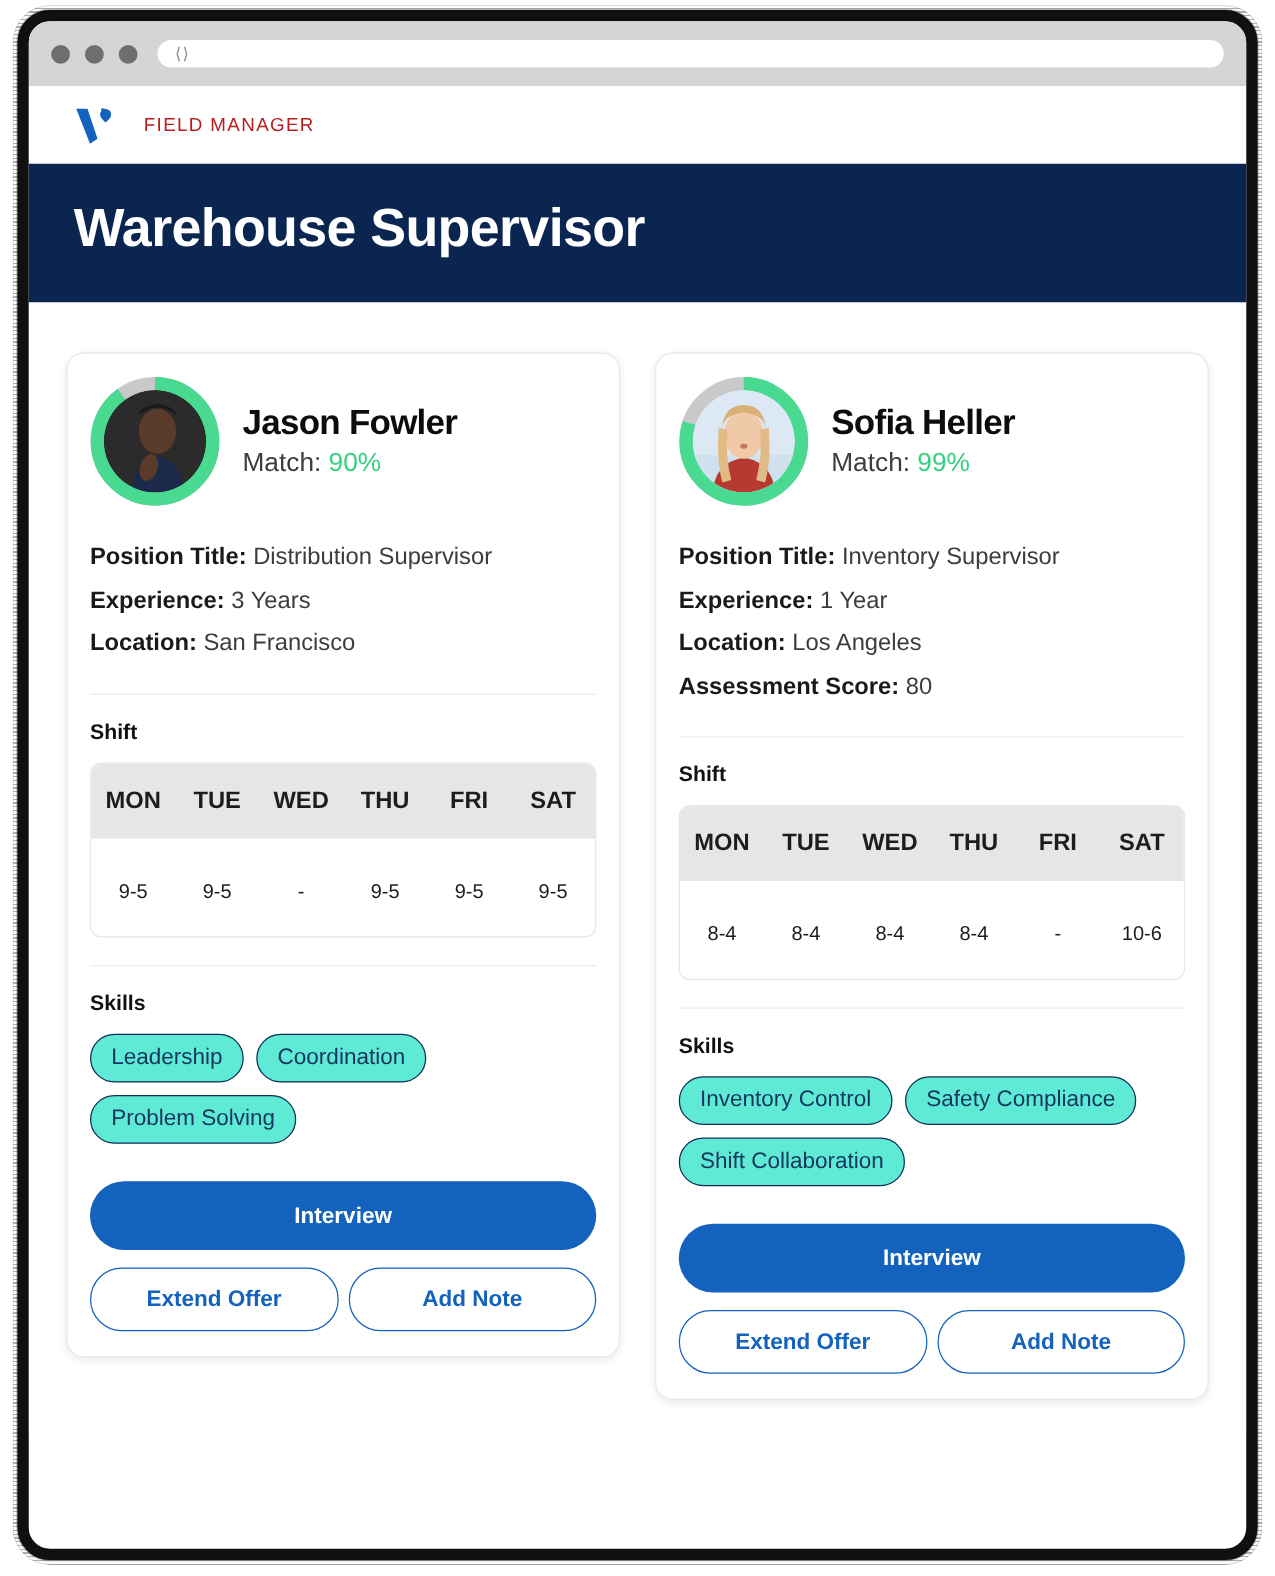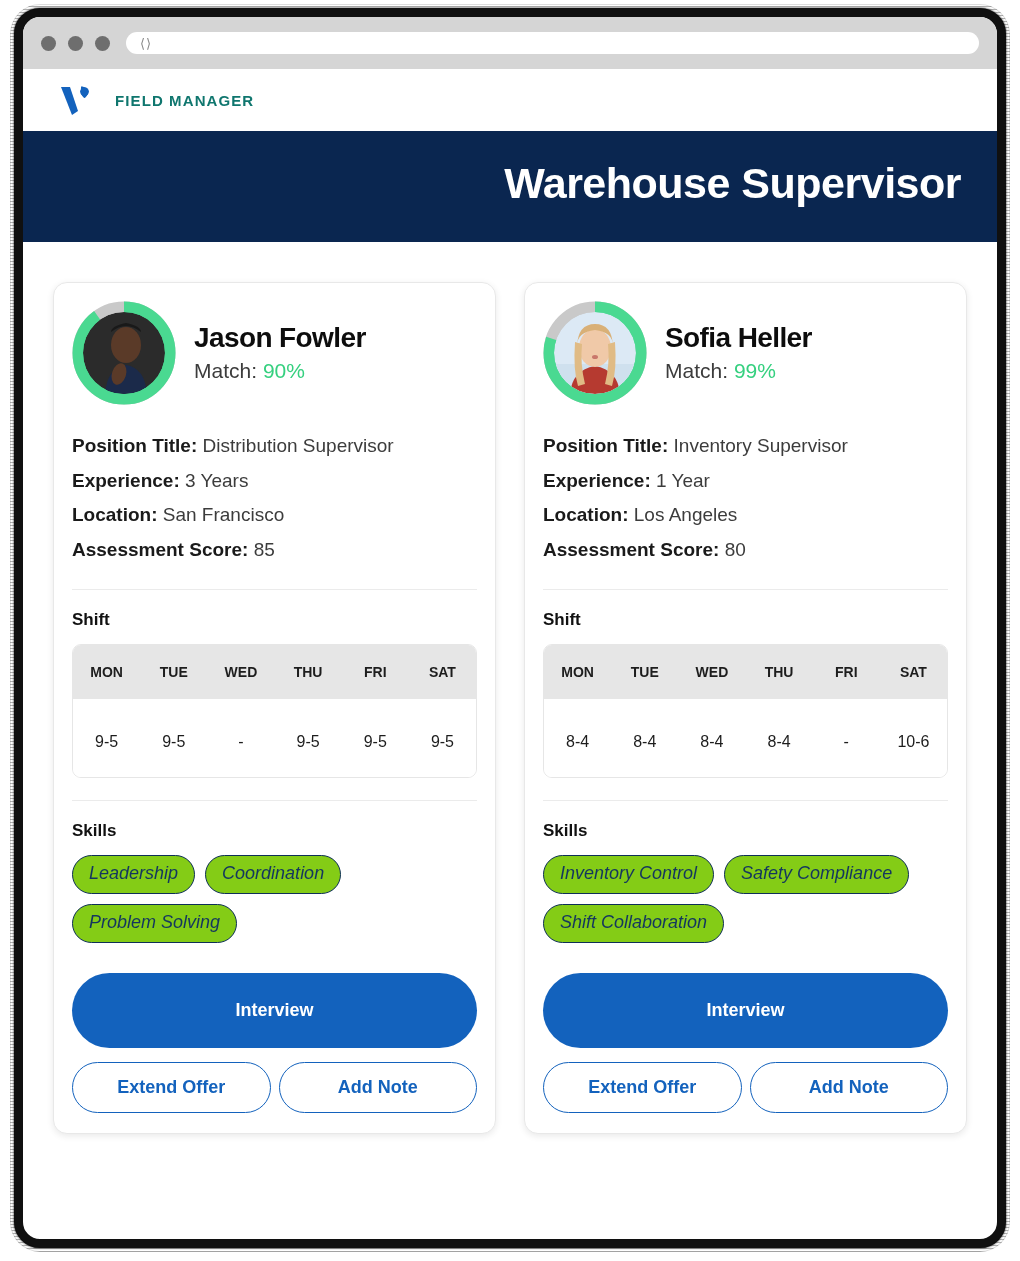--- a/index.html
+++ b/index.html
@@ -75,36 +75,35 @@
     height: 62px;
     background: #ffffff;
     display: flex;
     align-items: center;
     padding: 0 36px;
     gap: 20px;
   }
   .logo { width: 36px; height: 32px; display: block; flex: none; }
   .brand {
     font-size: 15px;
-    font-weight: bold;
+    font-weight: normal;
     letter-spacing: 1.1px;
-    color: #0f766e;
+    color: #b91c1c;
   }
 
   
   .hero {
     background: #0a2650;
     padding: 28px 36px 34px 36px;
   }
   .hero h1 {
     color: #ffffff;
     font-size: 43px;
     font-weight: bold;
     letter-spacing: -0.5px;
-    text-align: right;
   }
 
   
   .content {
     background: #ffffff;
     padding: 40px 30px 28px 30px;
     display: flex;
     gap: 28px;
     align-items: flex-start;
   }
@@ -161,64 +160,63 @@
 
   
   .shifttable {
     border: 1px solid #e6e6e6;
     border-radius: 9px;
     overflow: hidden;
   }
   .shiftrow { display: flex; }
   .shiftrow.head { background: #e6e6e6; }
   .shiftrow.head .cell {
-    font-size: 14px;
+    font-size: 19px;
     font-weight: bold;
     color: #1d1d1d;
     padding: 19px 0;
   }
   .shiftrow.body { background: #ffffff; }
   .shiftrow.body .cell {
     font-size: 16px;
     color: #1d1d1d;
     padding: 22px 0 26px 0;
     margin-top: 12px;
   }
   .cell { flex: 1; text-align: center; }
 
   
   .chips { display: flex; flex-wrap: wrap; gap: 10px; }
   .chip {
-    background: #84cc16;
+    background: #5eead4;
     border: 1.6px solid #0e2f57;
     border-radius: 999px;
     padding: 7px 16px 9px 16px;
     font-size: 18px;
     color: #14365f;
     white-space: nowrap;
-    font-style: italic;
   }
 
   
   .actions { margin-top: 30px; }
   .btn {
     border-radius: 999px;
     font-size: 18px;
     font-weight: bold;
     text-align: center;
     cursor: pointer;
     font-family: "Liberation Sans", sans-serif;
   }
   .btn-primary {
     display: block;
     width: 100%;
     background: #1362bd;
     color: #ffffff;
     border: none;
-    padding: 27px 0;
+    padding: 17px 0;
   }
   .btn-row { display: flex; gap: 8px; margin-top: 14px; }
   .btn-outline {
     flex: 1;
     background: #ffffff;
     color: #1362bd;
     border: 1.8px solid #1362bd;
     padding: 14px 0;
   }
 </style>
@@ -292,24 +290,20 @@
           <b>Position Title:</b>
           <span>Distribution Supervisor</span>
         </div>
         <div class="drow">
           <b>Experience:</b>
           <span>3 Years</span>
         </div>
         <div class="drow">
           <b>Location:</b>
           <span>San Francisco</span>
-        </div>
-        <div class="drow">
-          <b>Assessment Score:</b>
-          <span>85</span>
         </div>
       </div>
 
       <div class="divider"></div>
       <div class="sectiontitle">Shift</div>
       <div class="shifttable">
         <div class="shiftrow head">
           <div class="cell">MON</div>
           <div class="cell">TUE</div>
           <div class="cell">WED</div>

